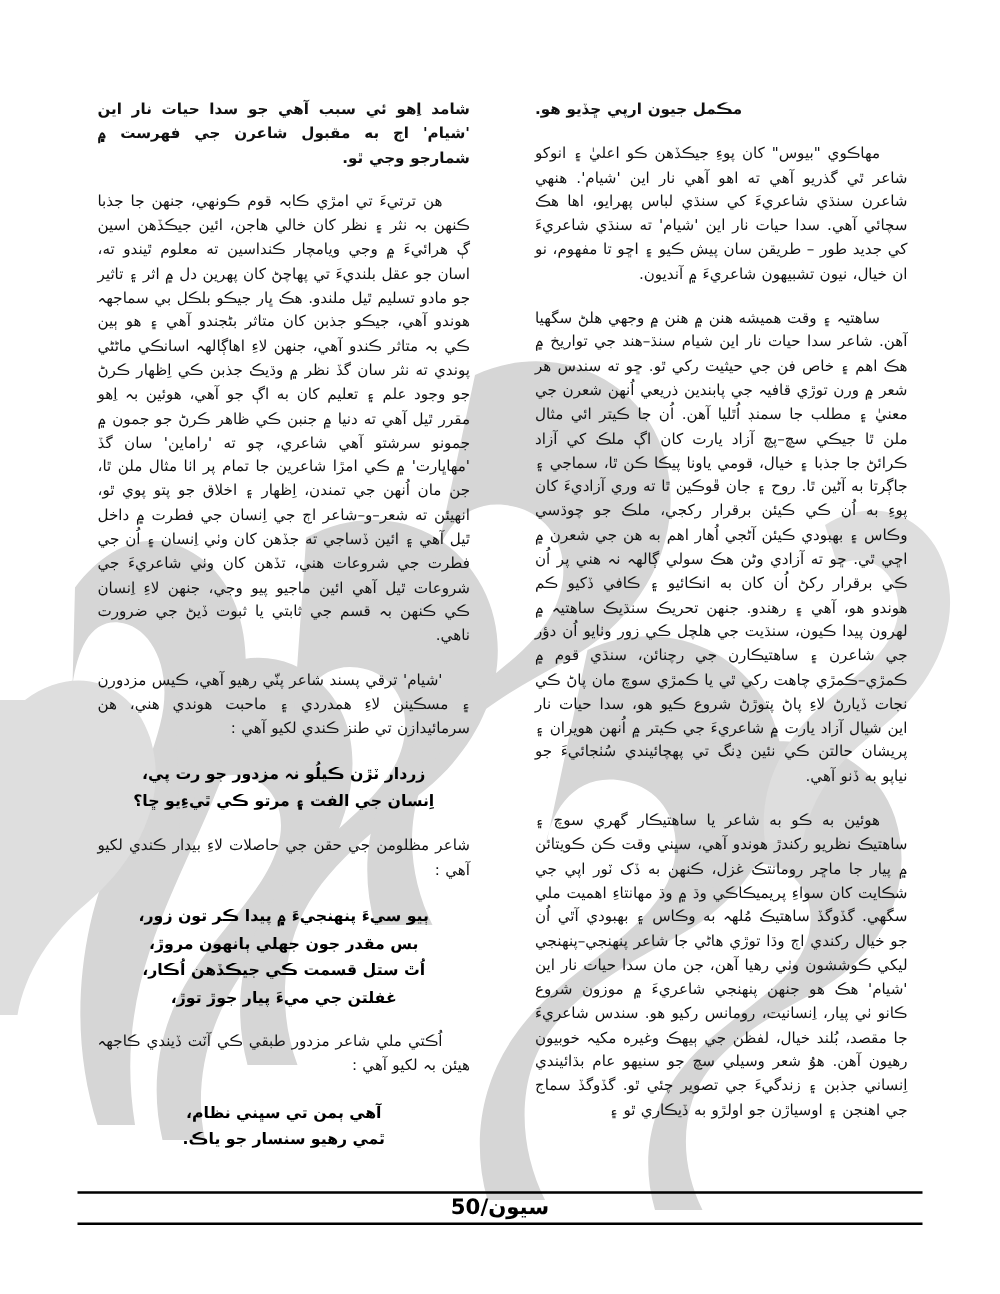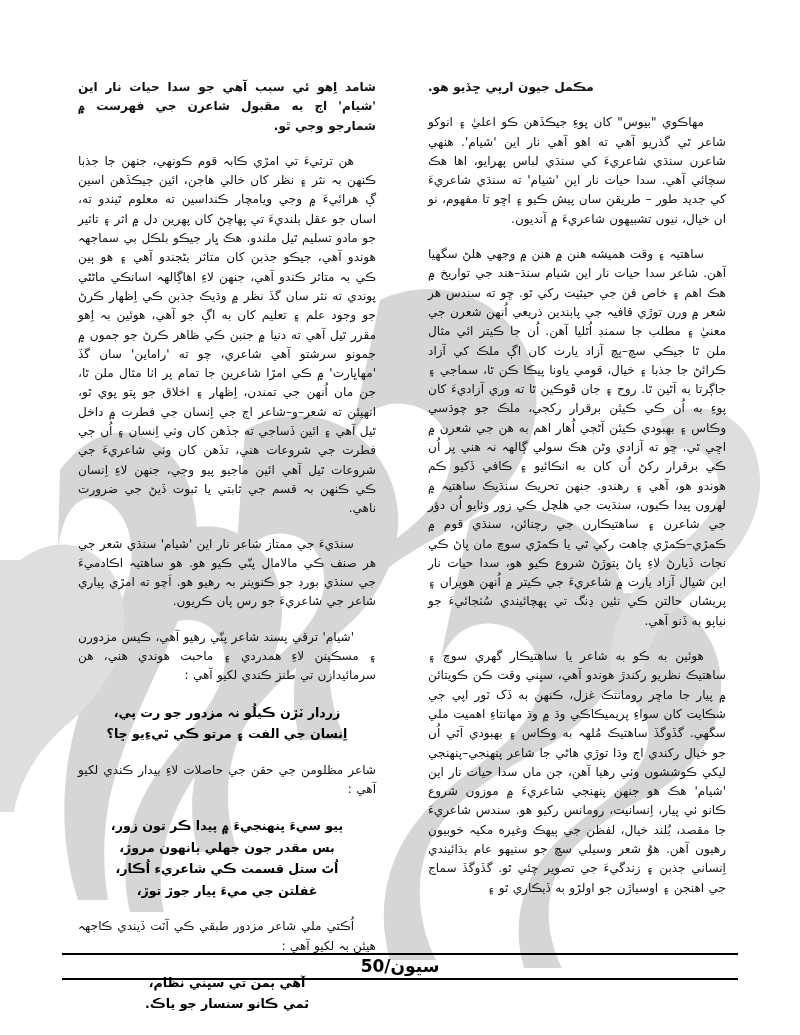--- a/index.html
+++ b/index.html
@@ -202,58 +202,52 @@
         <span>جنبن ڪي ظاهر ڪرڻ جو جمون ۾ جمونو سرشتو آهي شاعري،</span>
         <span>چو ته 'راماين' سان گڏ 'مهاڀارت' ۾ ڪي امڙا شاعرين جا تمام</span>
         <span>پر اٺا مثال ملن ٿا، جن مان اُنهن جي تمندن، اِظهار ۽ اخلاق جو</span>
         <span>پتو پوي ٿو، انهيئن ته شعر–و–شاعر اڄ جي اِنسان جي فطرت ۾</span>
         <span>داخل ٿيل آهي ۽ ائين ڏساجي ته جڏهن کان وٺي اِنسان ۽ اُن</span>
         <span>جي فطرت جي شروعات هني، تڏهن کان وٺي شاعريءَ جي</span>
         <span>شروعات ٿيل آهي ائين ماجيو پيو وجي، جنهن لاءِ اِنسان ڪي</span>
         <span>ڪنهن بہ قسم جي ثابتي يا ثبوت ڏيڻ جي ضرورت ناهي.</span>
       </p>
 
-      <p class="para indent">
-        <span>سنڌيءَ جي ممتاز شاعر نار اين 'شيام' سنڌي شعر جي هر</span>
-        <span>صنف ڪي مالامال پنّي ڪيو هو. هو ساهتيہ اڪادميءَ جي سنڌي</span>
-        <span>بورڊ جو ڪنوينر بہ رهيو هو. اَچو ته امڙي پياري شاعر جي</span>
-        <span>شاعريءَ جو رس پان ڪريون.</span>
-      </p>
 
       <p class="para indent">
         <span>'شيام' ترقي پسند شاعر پنّي رهيو آهي، ڪيس مزدورن ۽</span>
         <span>مسڪينن لاءِ همدردي ۽ ماحبت هوندي هني، هن سرمائيدازن تي</span>
         <span>طنز ڪندي لکيو آهي :</span>
       </p>
 
       <div class="verse">
         <span class="vline">زردار ٽڙن ڪيلُو نہ مزدور جو رت پي،</span>
         <span class="vline">اِنسان جي الفت ۽ مرتو ڪي ٿيءِيو ڇا؟</span>
       </div>
 
       <p class="para">
         <span>شاعر مظلومن جي حقن جي حاصلات لاءِ بيدار ڪندي لکيو</span>
         <span>آهي :</span>
       </p>
 
       <div class="verse">
         <span class="vline">ٻيو سيءَ پنهنجيءَ ۾ پيدا ڪر تون زور،</span>
         <span class="vline">بس مقدر جون جهلي ٻانهون مروڙ،</span>
-        <span class="vline">اُٿ ستل قسمت ڪي شاعريء اُڪار،</span>
+        <span class="vline">اُٿ ستل قسمت ڪي جيڪڏهن اُڪار،</span>
         <span class="vline">غفلتن جي ميءَ پيار جوڙ توڙ،</span>
       </div>
 
       <p class="para indent">
         <span>اُڪتي ملي شاعر مزدور طبقي ڪي آٽت ڏيندي ڪاجهہ هيئن</span>
         <span>بہ لکيو آهي :</span>
       </p>
 
       <div class="verse">
         <span class="vline">آهي ٻمن تي سڀني نظام،</span>
-        <span class="vline">ٿمي ڪانو سنسار جو ياڪ.</span>
+        <span class="vline">ٿمي رهيو سنسار جو ياڪ.</span>
       </div>
 
     </div>
   </div>
 
   <div class="footer">
     <div class="rule"></div>
     <div class="footer-mid">
       <span class="folio">سيون/50</span>
     </div>

